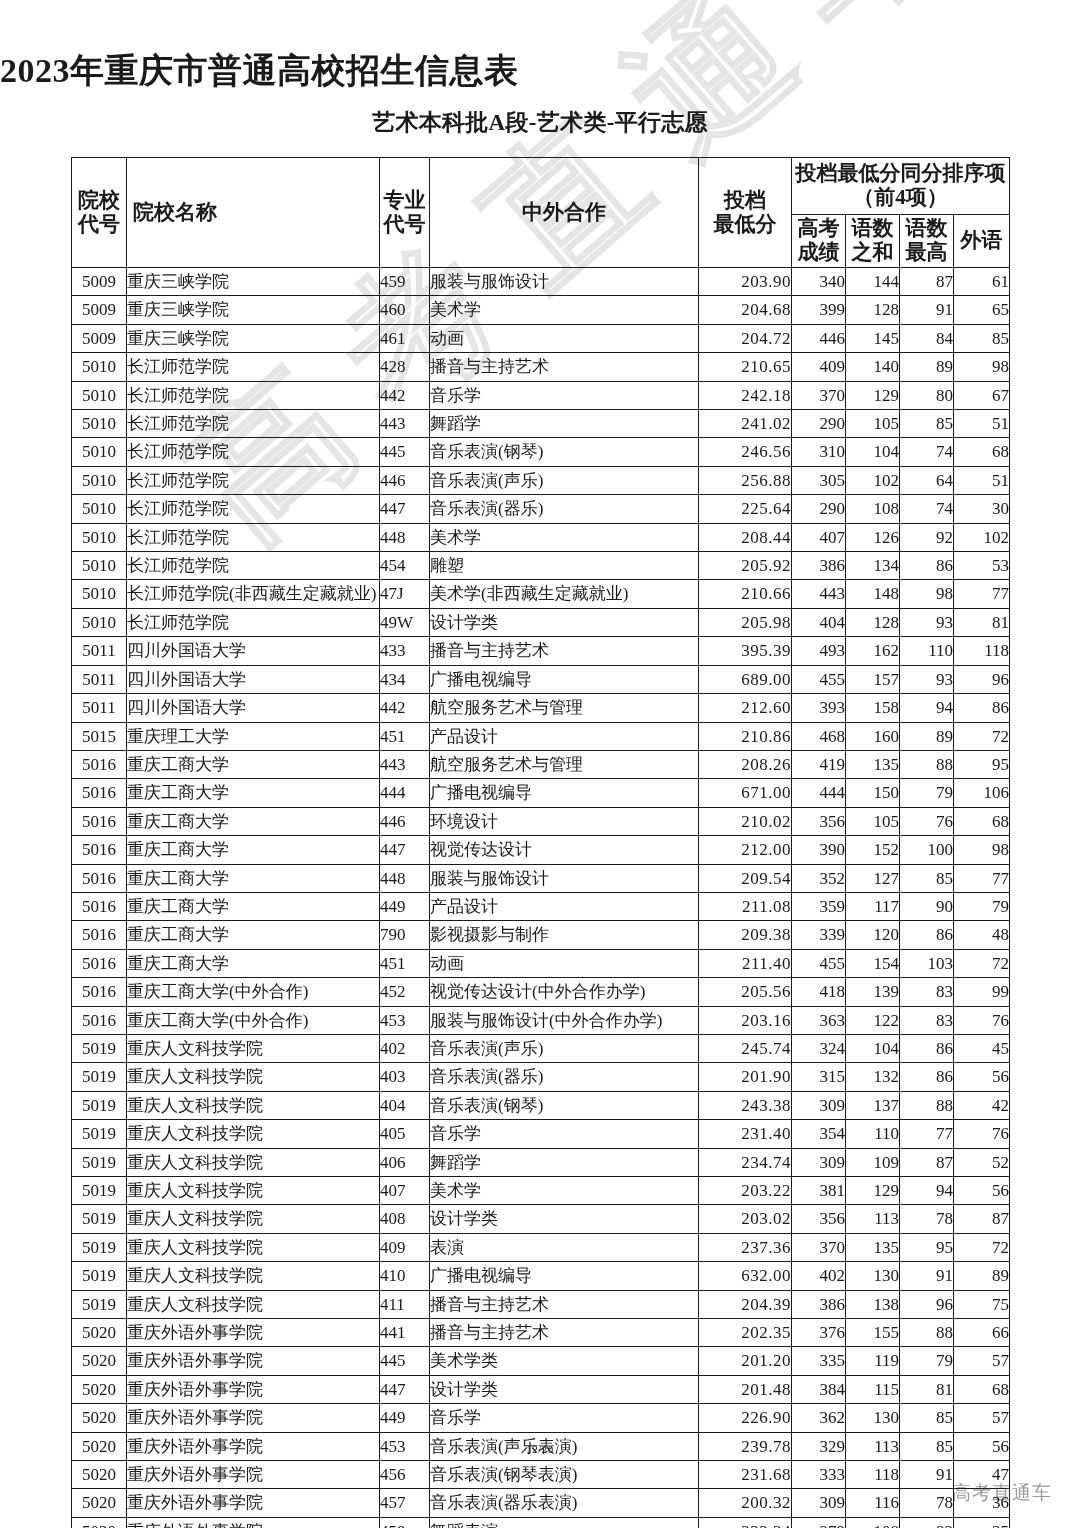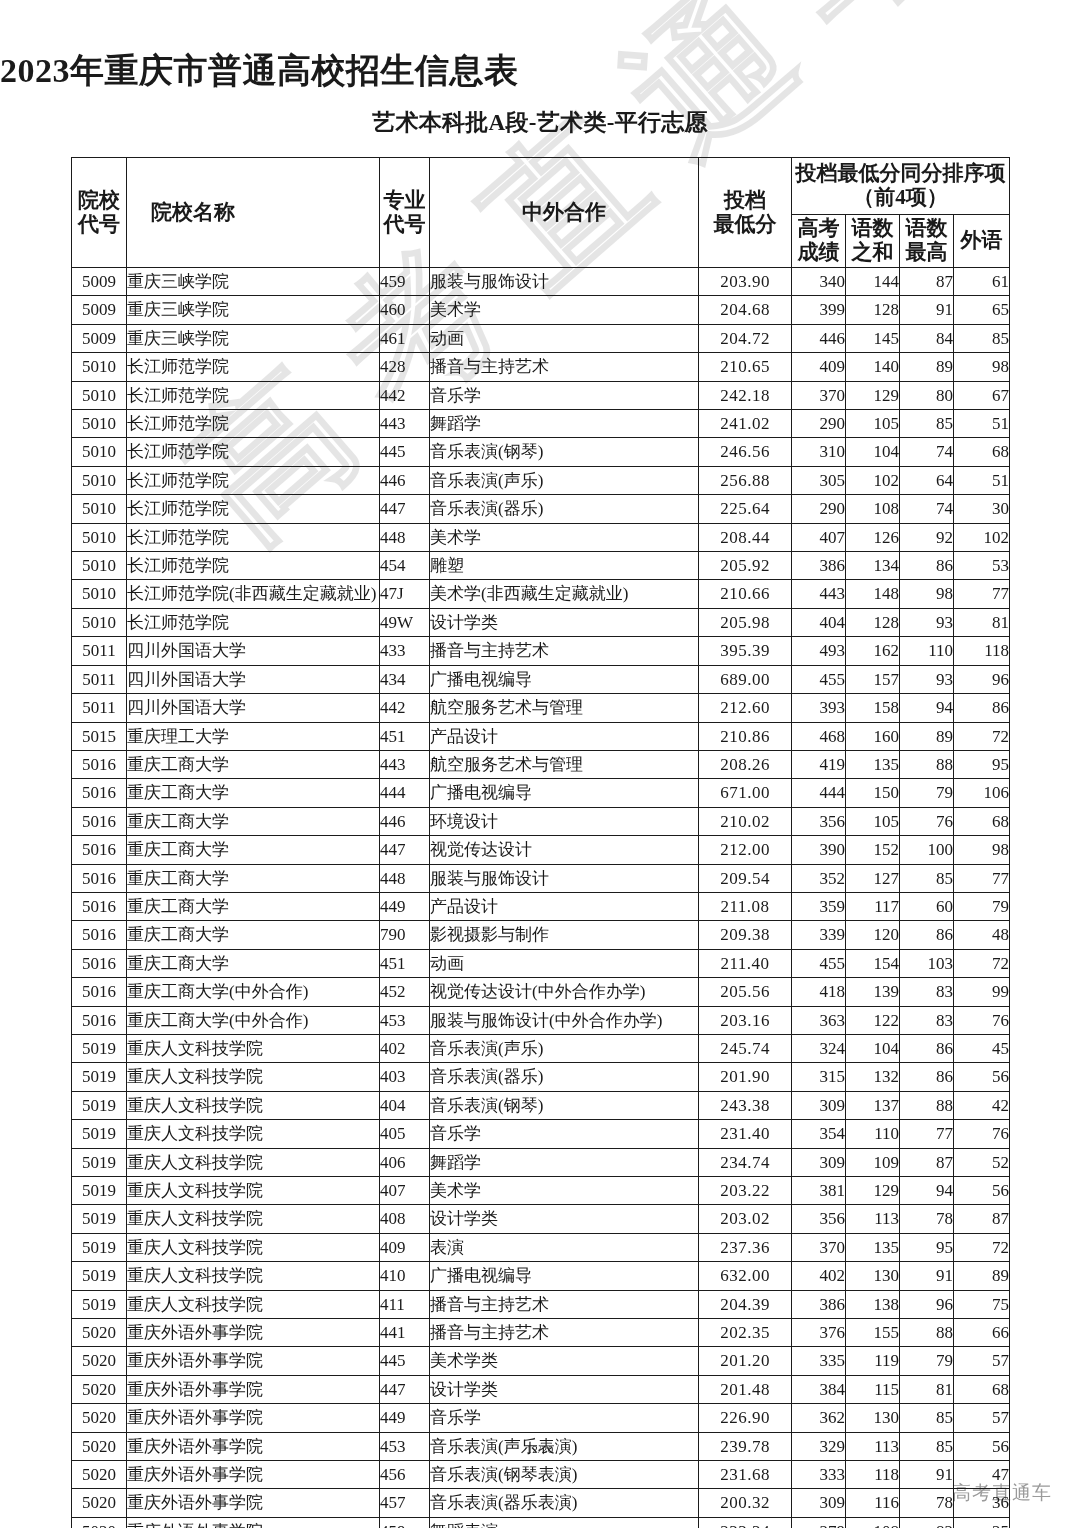--- a/index.html
+++ b/index.html
@@ -122,21 +122,21 @@
   col.c-max    { width: 54px; }
   col.c-for    { width: 56px; }
 
   tbody tr { height: 27.4px; }
   tbody td { height: 27.4px; line-height: 27.4px; }
 
   td.code   { text-align: center; padding-right: 4px; }
   td.school { text-align: left;  padding-left: 6px; margin-left: 32px; }
   td.mcode  { text-align: left;  padding-left: 5px; }
   td.mname  { text-align: left;  padding-left: 6px; }
-  td.score  { text-align: center; padding-right: 10px; letter-spacing: 0.5px; }
+  td.score  { text-align: right; padding-right: 10px; letter-spacing: 0.5px; }
   td.num    { text-align: right; padding-right: 8px; }
 
   .hdr-group-top { font-size: 18px; }
   .hdr-rot { font-size: 18px; line-height: 1.14; }
 
   
   .page-num {
     position: absolute;
     left: 0; right: 0;
     top: 1443px;
@@ -170,21 +170,21 @@
           <col class="c-sum">
           <col class="c-max">
           <col class="c-for">
       </colgroup>
       <thead>
         <tr>
           <th rowspan="2">
             <span class="hdr-stack">院校</span>
             <span class="hdr-stack">代号</span>
           </th>
-          <th rowspan="2" style="text-align:left;padding-left:24px;">院校名称</th>
+          <th rowspan="2" style="text-align:left;padding-left:6px;">院校名称</th>
           <th rowspan="2">
             <span class="hdr-stack">专业</span>
             <span class="hdr-stack">代号</span>
           </th>
           <th rowspan="2">中外合作</th>
           <th rowspan="2">
             <span class="hdr-stack">投档</span>
             <span class="hdr-stack">最低分</span>
           </th>
           <th colspan="4" class="hdr-group-top" style="height:52px;">
@@ -452,21 +452,21 @@
             <td class="num">77</td>
           </tr>
           <tr>
             <td class="code">5016</td>
             <td class="school">重庆工商大学</td>
             <td class="mcode">449</td>
             <td class="mname">产品设计</td>
             <td class="score">211.08</td>
             <td class="num">359</td>
             <td class="num">117</td>
-            <td class="num">60</td>
+            <td class="num">90</td>
             <td class="num">79</td>
           </tr>
           <tr>
             <td class="code">5016</td>
             <td class="school">重庆工商大学</td>
             <td class="mcode">790</td>
             <td class="mname">影视摄影与制作</td>
             <td class="score">209.38</td>
             <td class="num">339</td>
             <td class="num">120</td>

